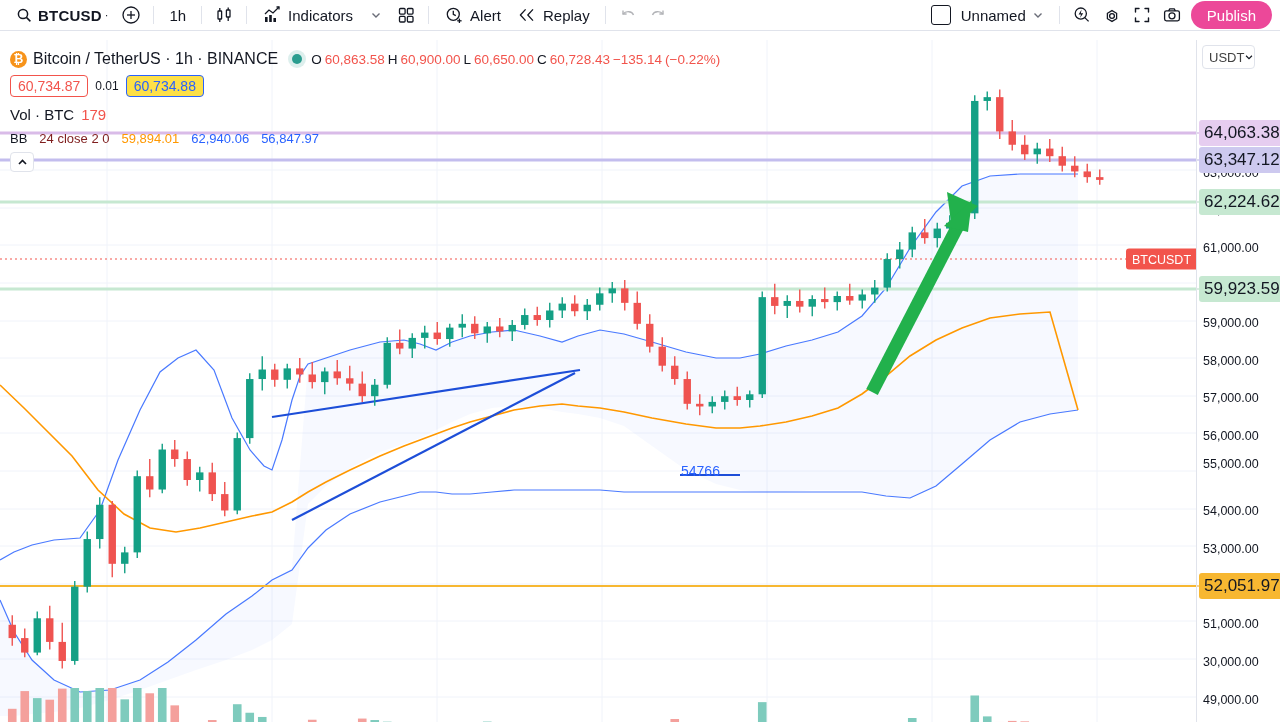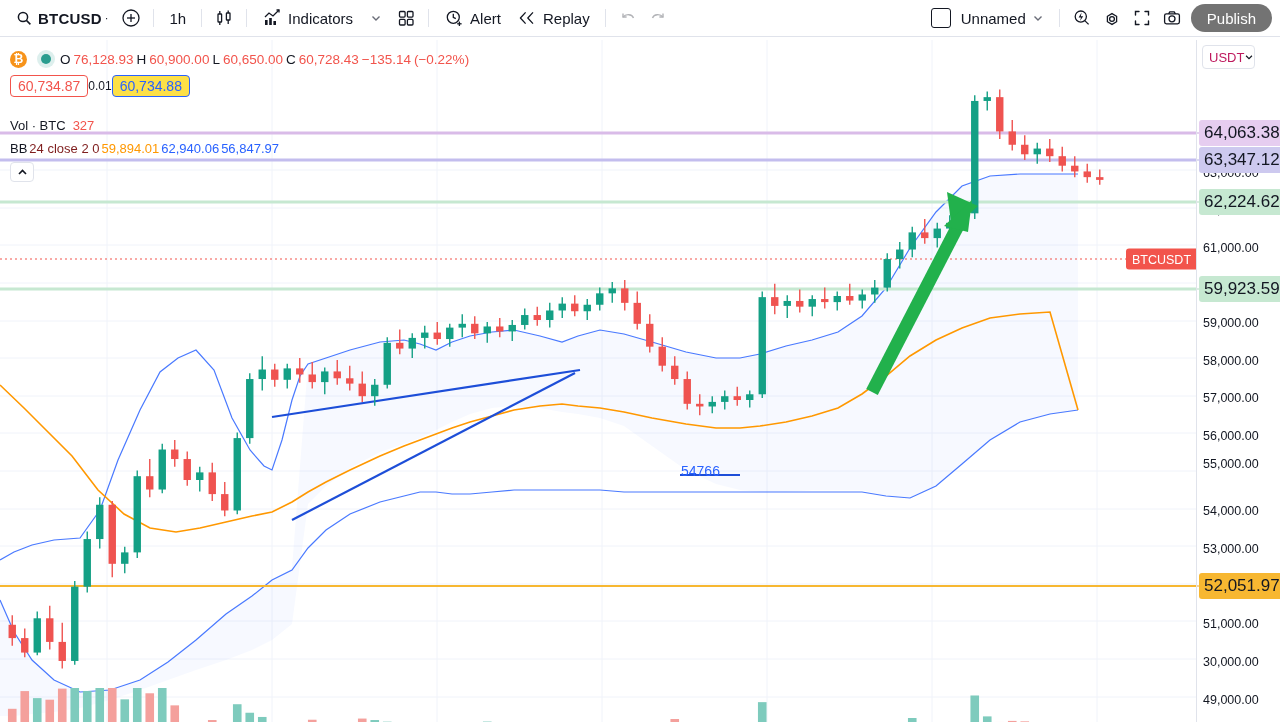--- a/index.html
+++ b/index.html
@@ -8,21 +8,21 @@
     font-family: "Liberation Sans", sans-serif;
     background: #ffffff;
     overflow: hidden;
     -webkit-font-smoothing: antialiased;
   }
   #app { position: relative; width: 1280px; height: 722px; }
 
   
   .toolbar {
     position: absolute; top: 0; left: 0;
-    width: 1280px; height: 37px;
+    width: 1280px; height: 31px;
     background: #ffffff;
     border-bottom: 1px solid #e0e3eb;
     display: flex; align-items: center;
     padding: 0 8px;
     z-index: 40;
   }
   .tb-btn {
     display: flex; align-items: center; gap: 6px;
     height: 28px; padding: 0 8px;
     border-radius: 6px; cursor: pointer;
@@ -34,21 +34,21 @@
   .ico { display: inline-flex; align-items: center; justify-content: center; }
   .tb-ico-btn {
     width: 30px; height: 28px; display: flex; align-items: center;
     justify-content: center; border-radius: 6px; cursor: pointer; color: #131722;
   }
   .tb-ico-btn.disabled { opacity: .32; cursor: default; }
   .layout-box {
     width: 20px; height: 20px; border: 1.6px solid #131722; border-radius: 3px;
   }
   .publish-btn {
-    height: 28px; background: #737373; color: #fff;
+    height: 28px; background: #ec4899; color: #fff;
     border-radius: 14px; padding: 0 16px;
     display: flex; align-items: center; font-size: 15px;
     cursor: pointer; margin-left: 4px; font-weight: 400;
   }
   .chev { font-size: 10px; color: #6a6d78; }
 
   
   .chart-area {
     position: absolute; top: 40px; left: 0;
     width: 1196px; height: 682px;
@@ -71,51 +71,51 @@
     display: flex; align-items: center; justify-content: center;
   }
   .ohlc { font-size: 13.5px; display: flex; gap: 3px; align-items: center; margin-left: 8px; }
   .ohlc .lbl { color: #131722; }
   .ohlc .val { color: #f2544c; }
   .ohlc .dot {
     width: 10px; height: 10px; border-radius: 50%;
     background: #2a9d8f; margin-right: 6px;
     box-shadow: 0 0 0 4px rgba(42,157,143,.16);
   }
-  .spread-row { display: flex; align-items: center; margin-top: 5px; }
+  .spread-row { display: flex; align-items: center; gap: 7px; margin-top: 5px; }
   .bid-chip {
     border: 1px solid #f2544c; color: #f2544c; border-radius: 4px;
     padding: 2px 7px; font-size: 14px; background: #fff;
   }
   .ask-chip {
     border: 1px solid #2962ff; color: #2962ff; border-radius: 4px;
     padding: 2px 7px; font-size: 14px; background: #fde047;
   }
   .spread-val { font-size: 12px; color: #131722; }
-  .vol-row { display: flex; align-items: center; gap: 7px; margin-top: 21px; font-size: 13px; }
+  .vol-row { display: flex; align-items: center; gap: 7px; margin-top: 9px; font-size: 15px; }
   .vol-lbl { color: #131722; }
   .vol-val { color: #f2544c; }
-  .bb-row { display: flex; align-items: center; gap: 2px; margin-top: 8px; font-size: 13px; }
+  .bb-row { display: flex; align-items: center; gap: 12px; margin-top: 8px; font-size: 13px; }
   .bb-name { color: #131722; }
   .bb-params { color: #7f1d1d; }
   .bb-v1 { color: #ff9800; }
   .bb-v2, .bb-v3 { color: #2962ff; }
   .collapse-btn {
     margin-top: 6px; width: 24px; height: 20px;
     border: 1px solid #e0e3eb; border-radius: 4px; background: #fff;
     display: flex; align-items: center; justify-content: center;
     cursor: pointer; font-size: 9px; color: #131722;
   }
 
   
   .axis-sel {
     position: absolute; top: 5px; left: 5px; width: 53px; height: 24px;
     border: 1px solid #e0e3eb; border-radius: 4px; background: #fff;
     display: flex; align-items: center; justify-content: space-between;
-    padding: 0 6px; font-size: 13px; color: #be185d; cursor: pointer;
+    padding: 0 6px; font-size: 13px; color: #404040; cursor: pointer;
   }
   .tick {
     position: absolute; left: 6px; font-size: 12.5px; color: #131722;
     transform: translateY(-50%); white-space: nowrap;
   }
   .tick-pill {
     position: absolute; left: 2px; transform: translateY(-50%);
     font-size: 17px; border-radius: 3px; padding: 3px 5px;
     white-space: nowrap; font-weight: 400;
   }
@@ -692,44 +692,45 @@
       <g>
         <line x1="872" y1="352" x2="962" y2="178" stroke="#22b14c" stroke-width="13" stroke-linecap="butt"></line>
         <polygon points="947,152 978,166 952,190" fill="#22b14c"></polygon>
         <polygon points="944,186 972,160 968,192" fill="#22b14c"></polygon>
       </g>
     </svg>
 
     <div class="legend">
       <div class="legend-row">
         <span class="btc-logo">₿</span>
+        <span class="legend-title">Bitcoin / TetherUS · 1h · BINANCE</span>
         <span class="ohlc">
           <span class="dot"></span>
           <span class="lbl">O</span>
-            <span class="val">76,128.93</span>
+            <span class="val">60,863.58</span>
           <span class="lbl">H</span>
             <span class="val">60,900.00</span>
           <span class="lbl">L</span>
             <span class="val">60,650.00</span>
           <span class="lbl">C</span>
             <span class="val">60,728.43</span>
           <span class="val">−135.14</span>
           <span class="val">(−0.22%)</span>
         </span>
       </div>
 
       <div class="spread-row">
         <span class="bid-chip">60,734.87</span>
         <span class="spread-val">0.01</span>
         <span class="ask-chip">60,734.88</span>
       </div>
 
       <div class="vol-row">
         <span class="vol-lbl">Vol · BTC</span>
-        <span class="vol-val">327</span>
+        <span class="vol-val">179</span>
       </div>
 
       <div class="bb-row">
         <span class="bb-name">BB</span>
         <span class="bb-params">24 close 2 0</span>
         <span class="bb-v1">59,894.01</span>
         <span class="bb-v2">62,940.06</span>
         <span class="bb-v3">56,847.97</span>
       </div>
 

